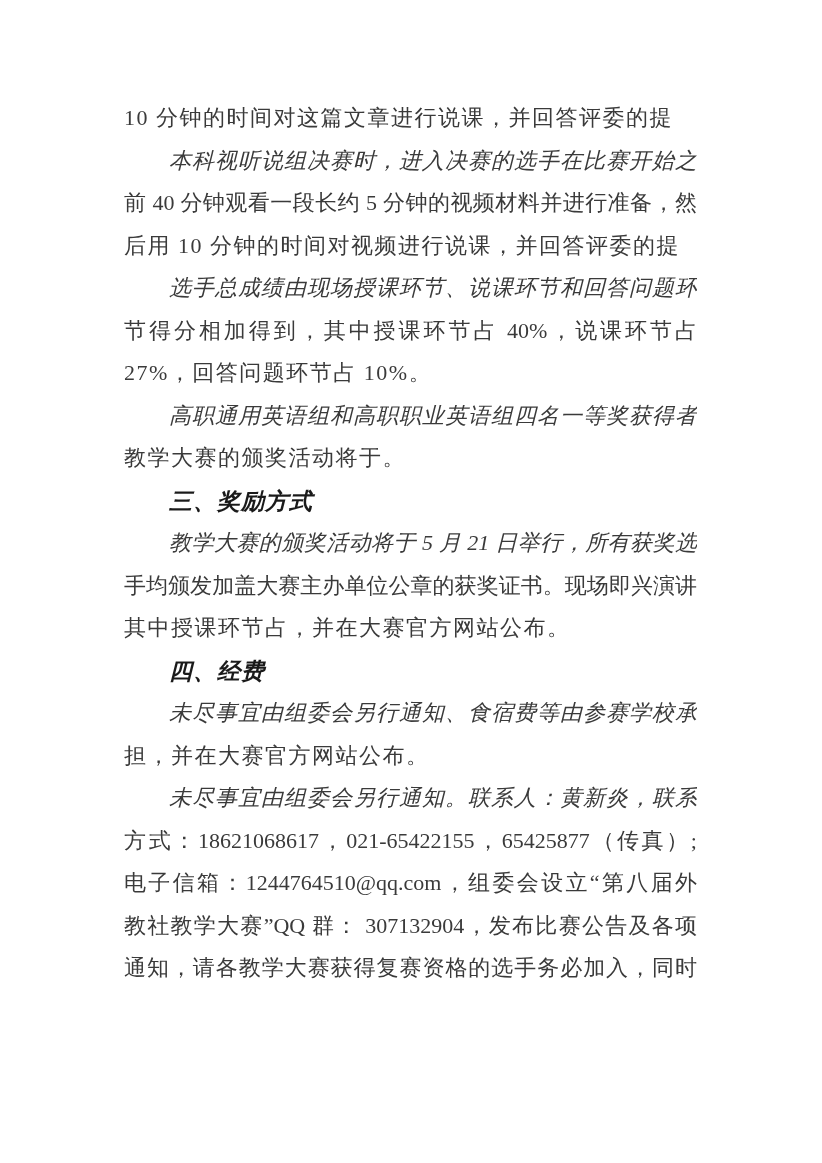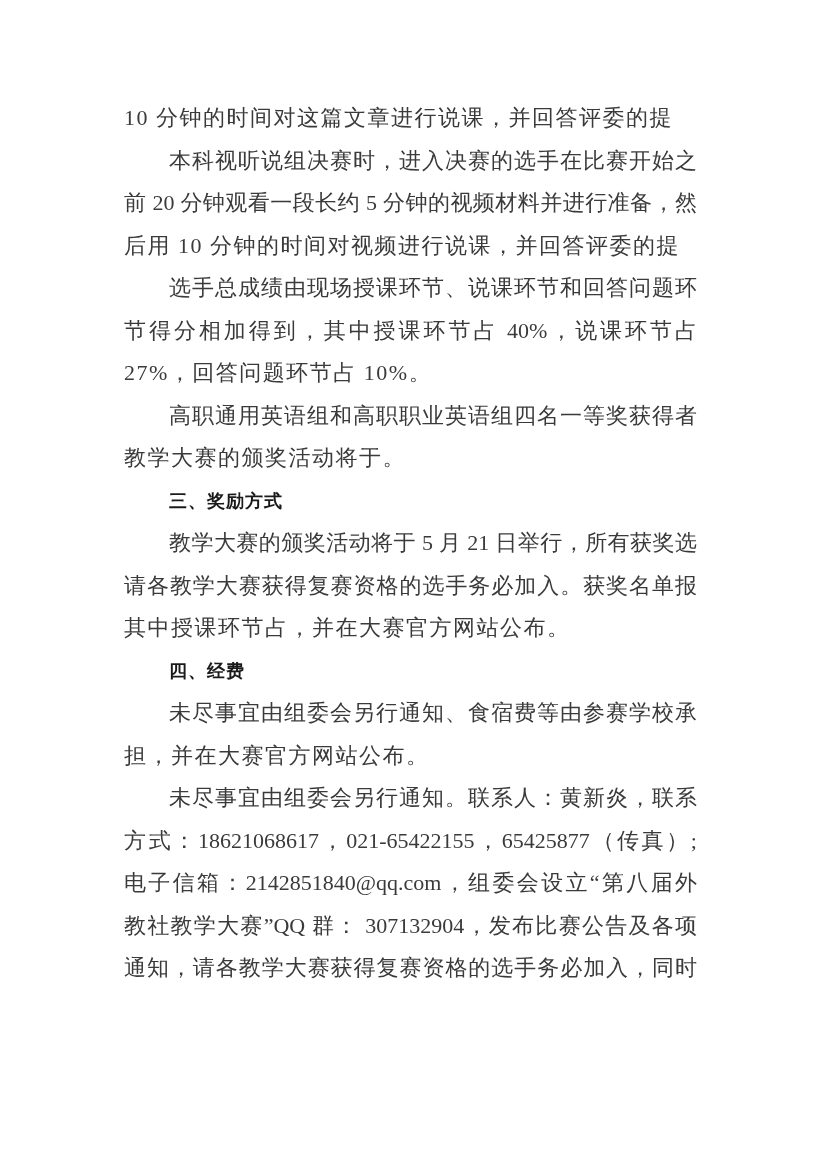--- a/index.html
+++ b/index.html
@@ -32,51 +32,52 @@
     white-space: normal;
     overflow: hidden;
   }
   .jfy {
     text-align: justify;
     text-align-last: justify;
     letter-spacing: 0;
   }
   .indent {
     padding-left: 45px;
+    font-style: italic;
   }
   .head {
     font-family: "DejaVu Sans", "Liberation Sans", sans-serif;
     font-weight: 700;
-    font-size: 18px;
+    font-size: 23px;
     color: #1a1a1a;
     letter-spacing: 1px;
     text-align: left;
     text-align-last: left;
   }
 </style>
 </head>
 <body>
 
 <div class="page">
   <div class="textblock">
     <div class="line">10 分钟的时间对这篇文章进行说课，并回答评委的提问。</div>
     <div class="line indent jfy">本科视听说组决赛时，进入决赛的选手在比赛开始之</div>
-    <div class="line jfy">前 20 分钟观看一段长约 5 分钟的视频材料并进行准备，然</div>
+    <div class="line jfy">前 40 分钟观看一段长约 5 分钟的视频材料并进行准备，然</div>
     <div class="line">后用 10 分钟的时间对视频进行说课，并回答评委的提问。</div>
     <div class="line indent jfy">选手总成绩由现场授课环节、说课环节和回答问题环</div>
     <div class="line jfy">节得分相加得到，其中授课环节占 40%，说课环节占</div>
     <div class="line">27%，回答问题环节占 10%。</div>
     <div class="line indent jfy">高职通用英语组和高职职业英语组四名一等奖获得者</div>
     <div class="line">教学大赛的颁奖活动将于。</div>
     <div class="line head indent">三、奖励方式</div>
     <div class="line indent jfy">教学大赛的颁奖活动将于 5 月 21 日举行，所有获奖选</div>
-    <div class="line jfy">请各教学大赛获得复赛资格的选手务必加入。获奖名单报</div>
+    <div class="line jfy">手均颁发加盖大赛主办单位公章的获奖证书。现场即兴演讲</div>
     <div class="line">其中授课环节占，并在大赛官方网站公布。</div>
     <div class="line head indent">四、经费</div>
     <div class="line indent jfy">未尽事宜由组委会另行通知、食宿费等由参赛学校承</div>
     <div class="line">担，并在大赛官方网站公布。</div>
     <div class="line indent jfy">未尽事宜由组委会另行通知。联系人：黄新炎，联系</div>
     <div class="line jfy">方式：18621068617，021-65422155，65425877（传真）;</div>
-    <div class="line jfy">电子信箱：2142851840@qq.com，组委会设立“第八届外</div>
+    <div class="line jfy">电子信箱：1244764510@qq.com，组委会设立“第八届外</div>
     <div class="line jfy">教社教学大赛”QQ 群：  307132904，发布比赛公告及各项</div>
     <div class="line jfy">通知，请各教学大赛获得复赛资格的选手务必加入，同时</div>
   </div>
 </div>
 
 </body></html>

